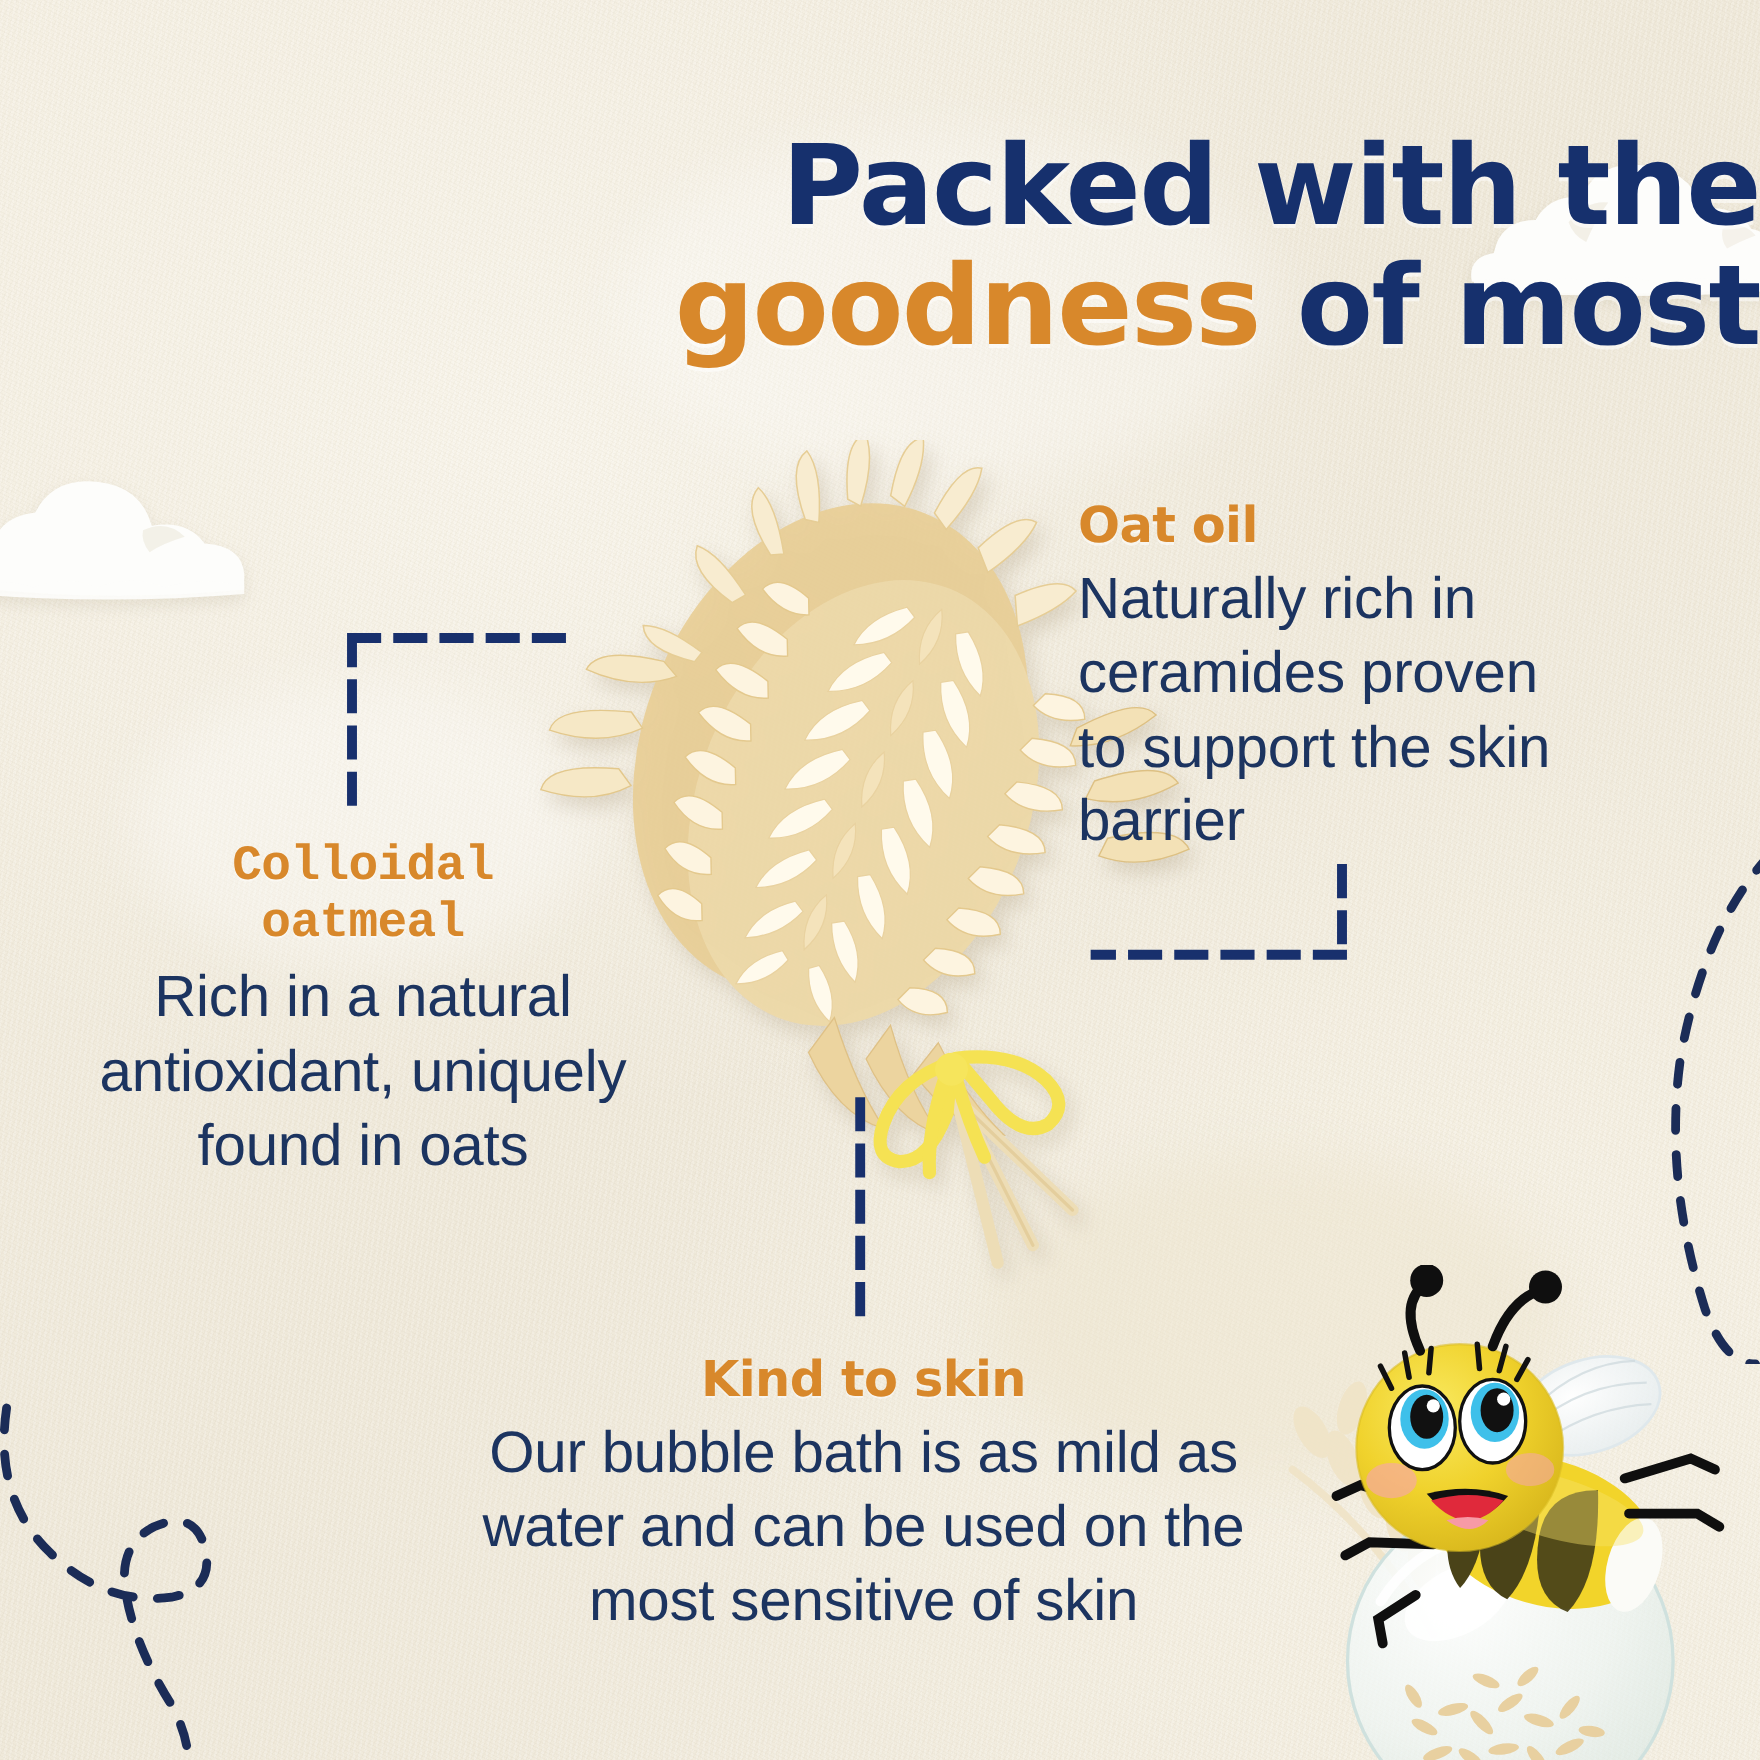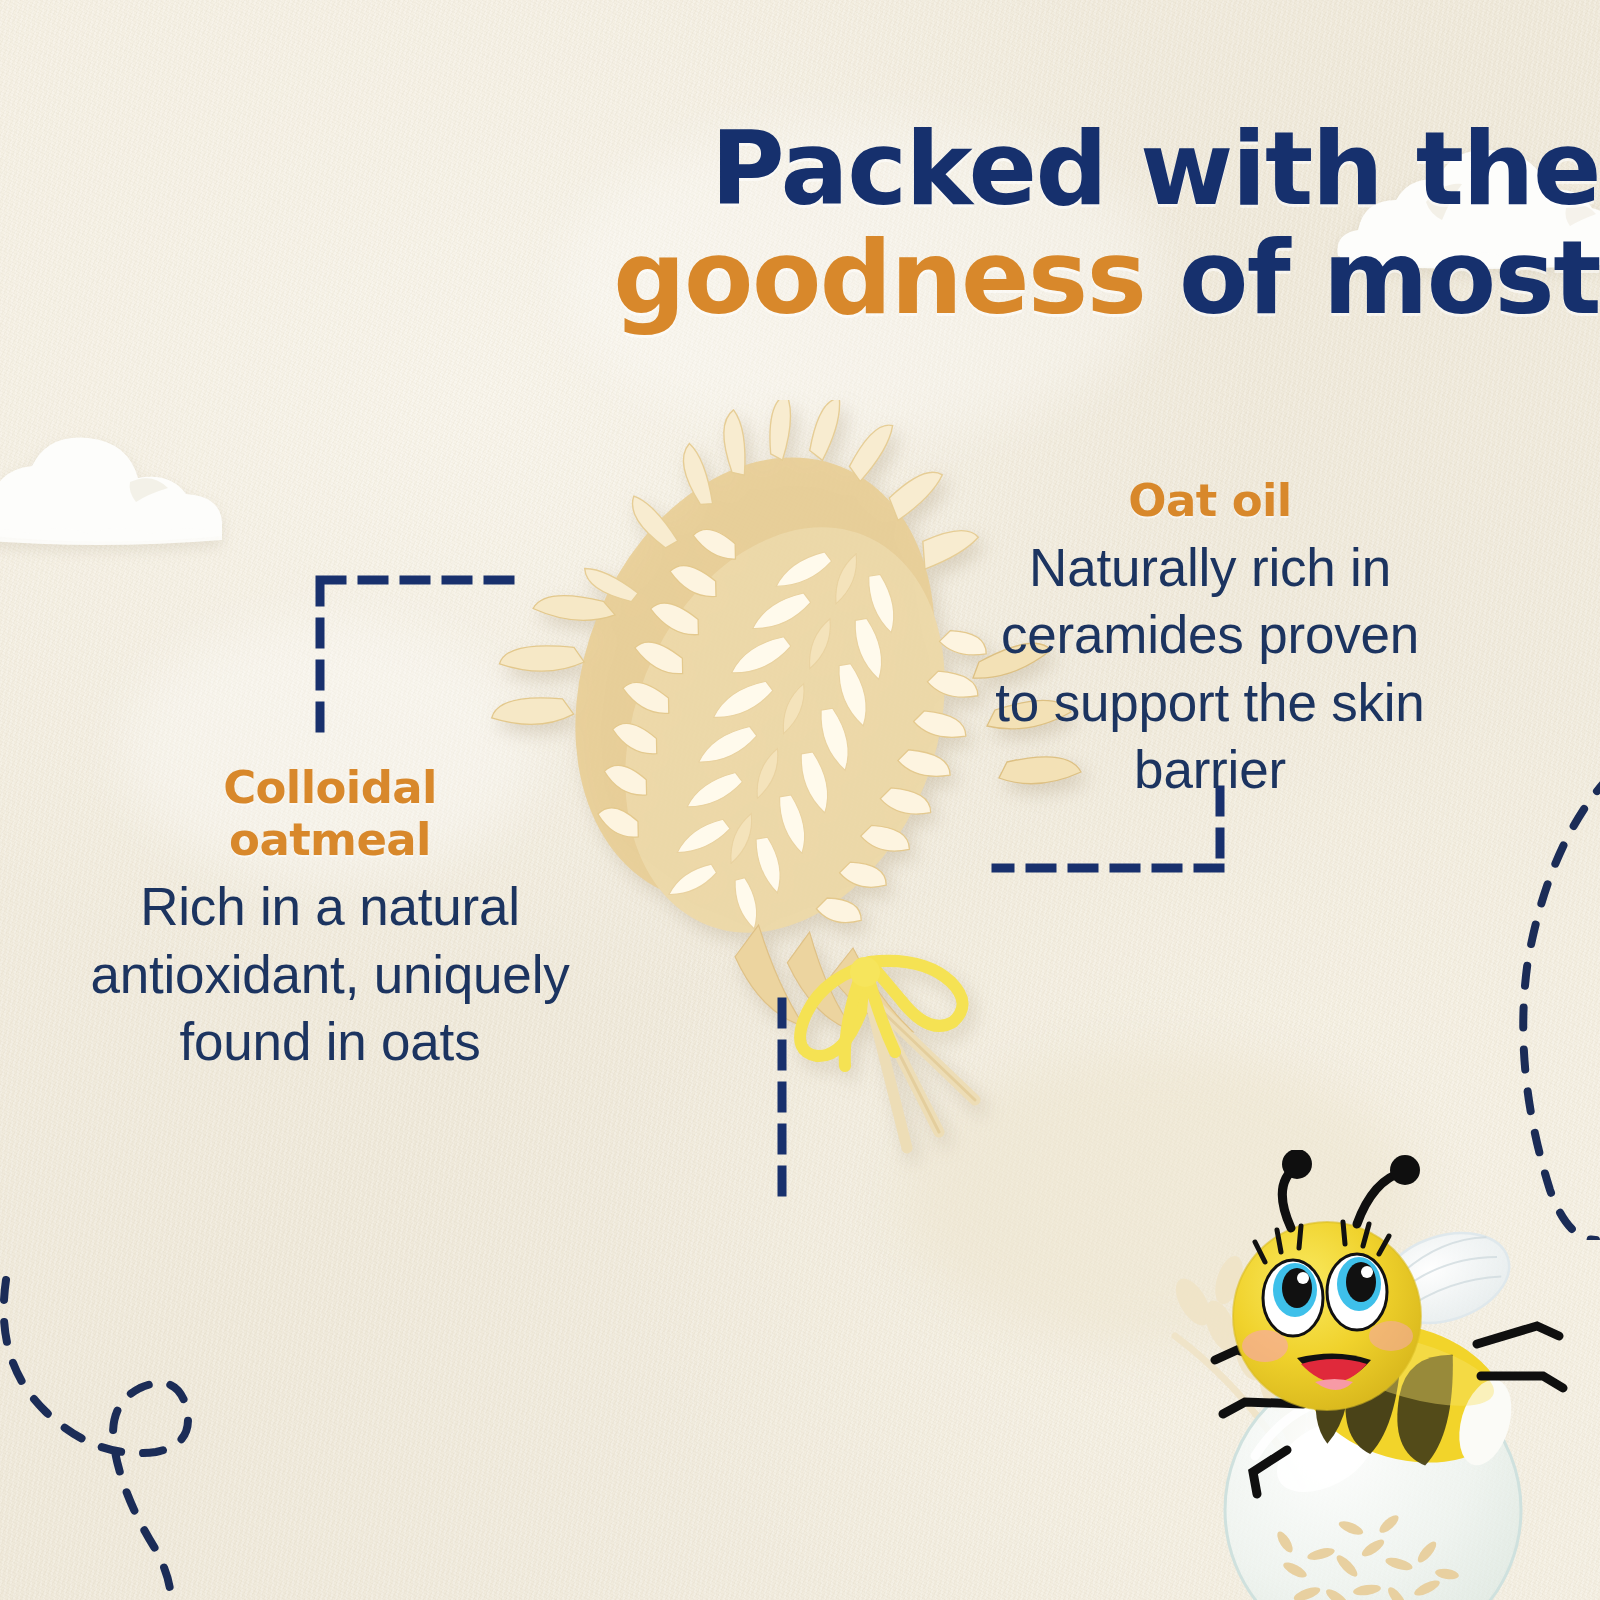--- a/index.html
+++ b/index.html
@@ -71,21 +71,21 @@
     text-shadow:0 2px 0 rgba(255,255,255,.5);
   }
   .callout p {
     font-family:"Liberation Sans", sans-serif;
     color:#1c3460;
     font-size:53px;
     line-height:1.27;
     margin-top:7px;
     letter-spacing:-.2px;
   }
-  #callout-oat-oil   { left:980px; top:475px; width:460px; text-align:center; }
+  #callout-oat-oil   { left:980px; top:452px; width:460px; text-align:left; }
   #callout-colloidal { left:45px;  top:762px; width:570px; text-align:center; }
   #callout-kind      { left:420px; top:1228px; width:730px; text-align:center; }
 
   
   .connector { position:absolute; pointer-events:none; }
   .connector svg { display:block; overflow:visible; }
 
   
   #bee-scene { position:absolute; left:1145px; top:1150px; width:460px; height:460px; }
   #bee-scene svg { display:block; }
@@ -274,24 +274,28 @@
       <path d="M10 2 L10 198" fill="none" stroke="#18306d" stroke-width="9" stroke-linecap="square" stroke-dasharray="22 20"></path>
     </svg>
   </div>
 
   <div class="callout" id="callout-oat-oil">
     <h3>Oat oil</h3>
     <p>Naturally rich in ceramides proven to support the skin barrier</p>
   </div>
 
   <div class="callout" id="callout-colloidal">
-    <h3 style="max-width:330px;margin:0 auto;">Colloidal oatmeal</h3>
+    <h3 style="max-width:330px;margin:0 auto;font-family:Liberation Mono, monospace;">Colloidal oatmeal</h3>
     <p>Rich in a natural antioxidant, uniquely found in oats</p>
   </div>
 
+  <div class="callout" id="callout-kind">
+    <h3>Kind to skin</h3>
+    <p>Our bubble bath is as mild as water and can be used on the most sensitive of skin</p>
+  </div>
 
   <div id="trail-right">
     <svg width="220" height="470" viewBox="0 0 220 470">
       <path d="M210 6 Q150 70 128 190 Q112 300 150 420 Q168 470 196 470" fill="none" stroke="#1b2c57" stroke-width="8" stroke-linecap="round" stroke-dasharray="20 22"></path>
     </svg>
   </div>
 
   <div id="trail-left">
     <svg width="330" height="340" viewBox="0 0 330 340">
       <path d="M26 10 Q14 92 66 142 Q116 190 176 182 Q216 174 206 136

